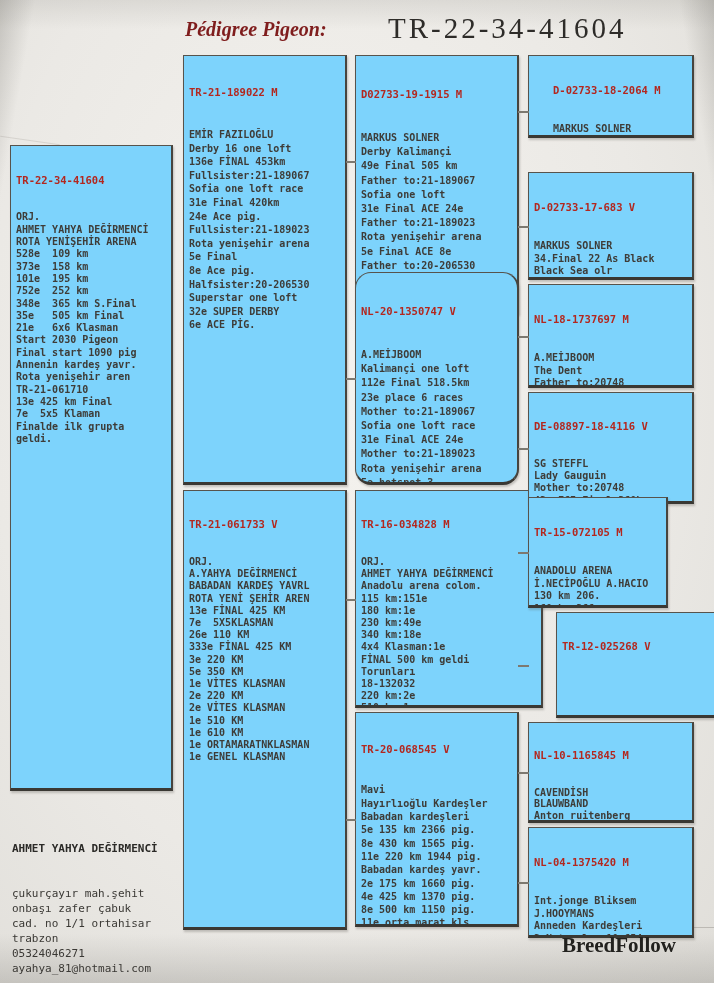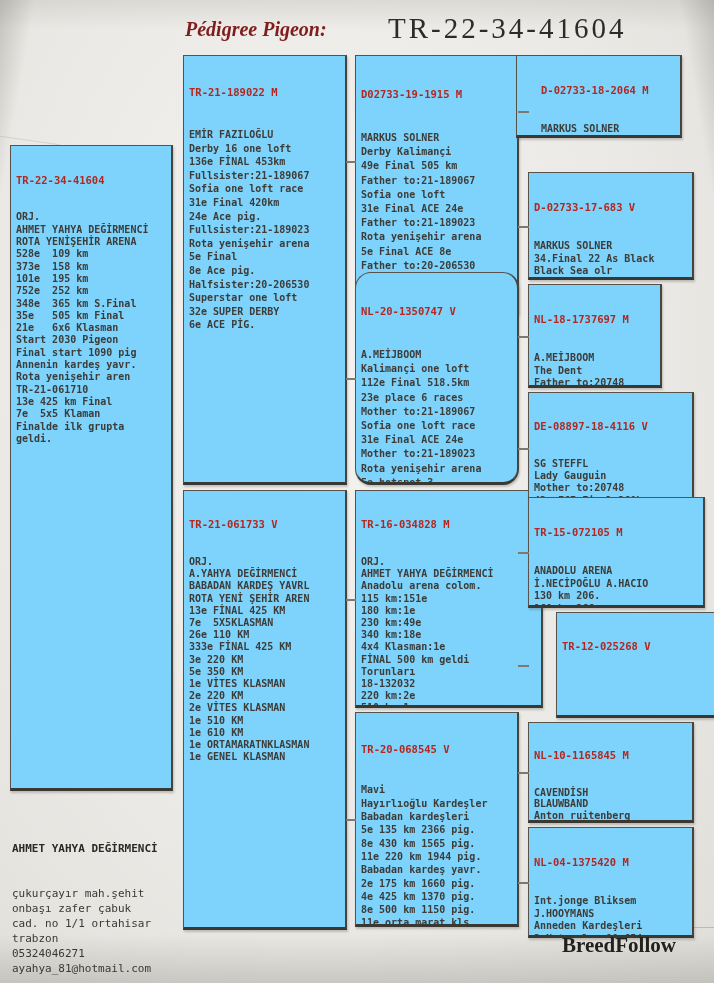--- a/index.html
+++ b/index.html
@@ -44,25 +44,25 @@
     line-height:12.6px;white-space:pre;overflow:hidden;
   }
   .pbox .hdr{color:#b3271e;font-size:10.5px;margin-bottom:1px;}
   .box-subject{left:10px;top:145px;width:163px;height:646px;line-height:12.3px;}
   .box-father{left:183px;top:55px;width:164px;height:430px;line-height:13.6px;}
   .box-mother{left:183px;top:490px;width:164px;height:440px;line-height:12.2px;}
   .box-pgf{left:355px;top:55px;width:164px;height:259px;line-height:14.2px;}
   .box-pgm{left:355px;top:272px;width:164px;height:213px;line-height:14.2px;border-radius:16px;}
   .box-mgf{left:355px;top:490px;width:188px;height:218px;line-height:12.2px;}
   .box-mgm{left:355px;top:712px;width:164px;height:215px;line-height:13.3px;}
-  .box-ppgf{left:516px;top:55px;width:166px;height:83px;padding-left:24px;}
+  .box-ppgf{left:528px;top:55px;width:166px;height:83px;padding-left:24px;}
   .box-ppgm{left:528px;top:172px;width:166px;height:108px;}
-  .box-pmgf{left:528px;top:284px;width:134px;height:104px;}
+  .box-pmgf{left:528px;top:284px;width:166px;height:104px;}
   .box-pmgm{left:528px;top:392px;width:166px;height:112px;line-height:12.2px;}
-  .box-mpgf{left:528px;top:497px;width:177px;height:111px;}
+  .box-mpgf{left:528px;top:497px;width:140px;height:111px;}
   .box-mpgm{left:556px;top:612px;width:166px;height:106px;line-height:12.2px;}
   .box-mmgf{left:528px;top:722px;width:166px;height:101px;line-height:11.9px;}
   .box-mmgm{left:528px;top:827px;width:166px;height:111px;}
   .connector{position:absolute;height:1.5px;background:#7d7970;}
   .c-pgf{left:346px;top:161px;width:10px;}
   .c-pgm{left:346px;top:378px;width:10px;}
   .c-mgf{left:346px;top:599px;width:10px;}
   .c-mgm{left:346px;top:819px;width:10px;}
   .c-ppgf{left:518px;top:111px;width:11px;}
   .c-ppgm{left:518px;top:226px;width:11px;}

